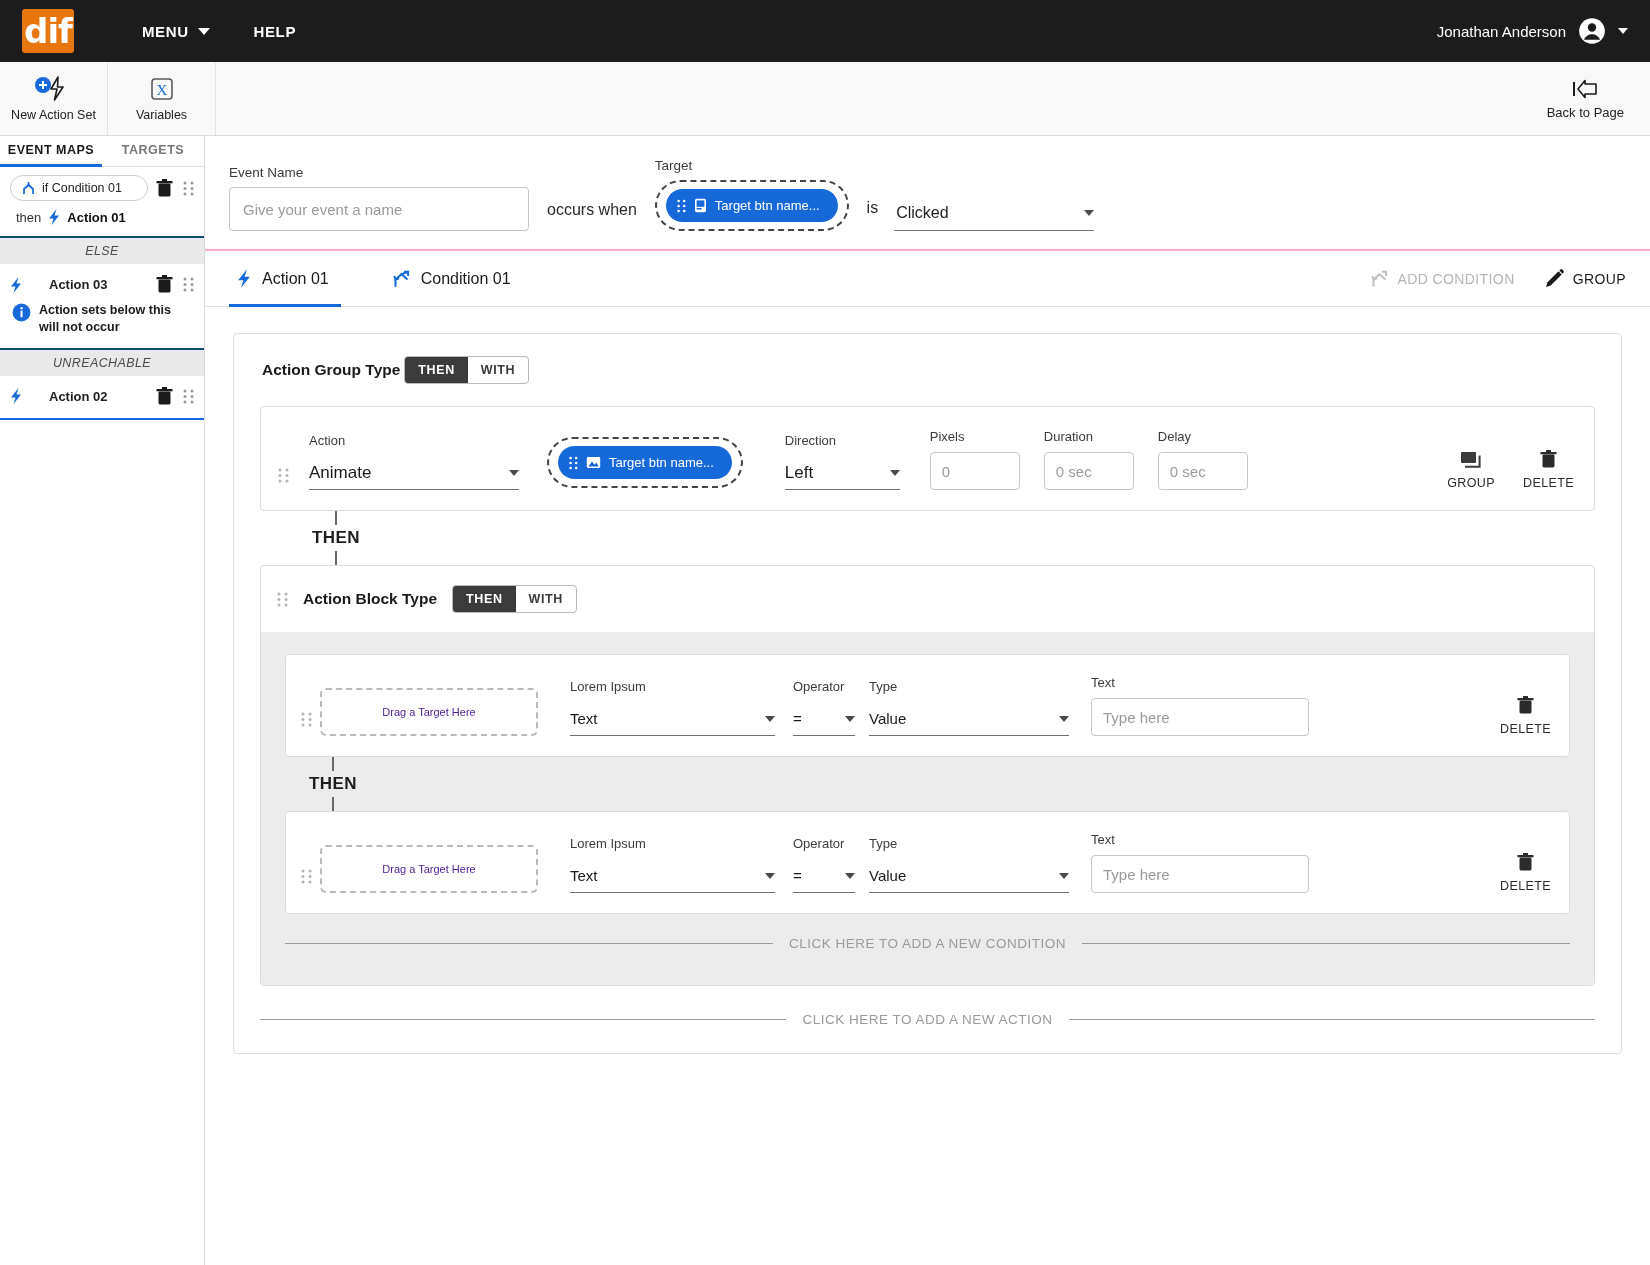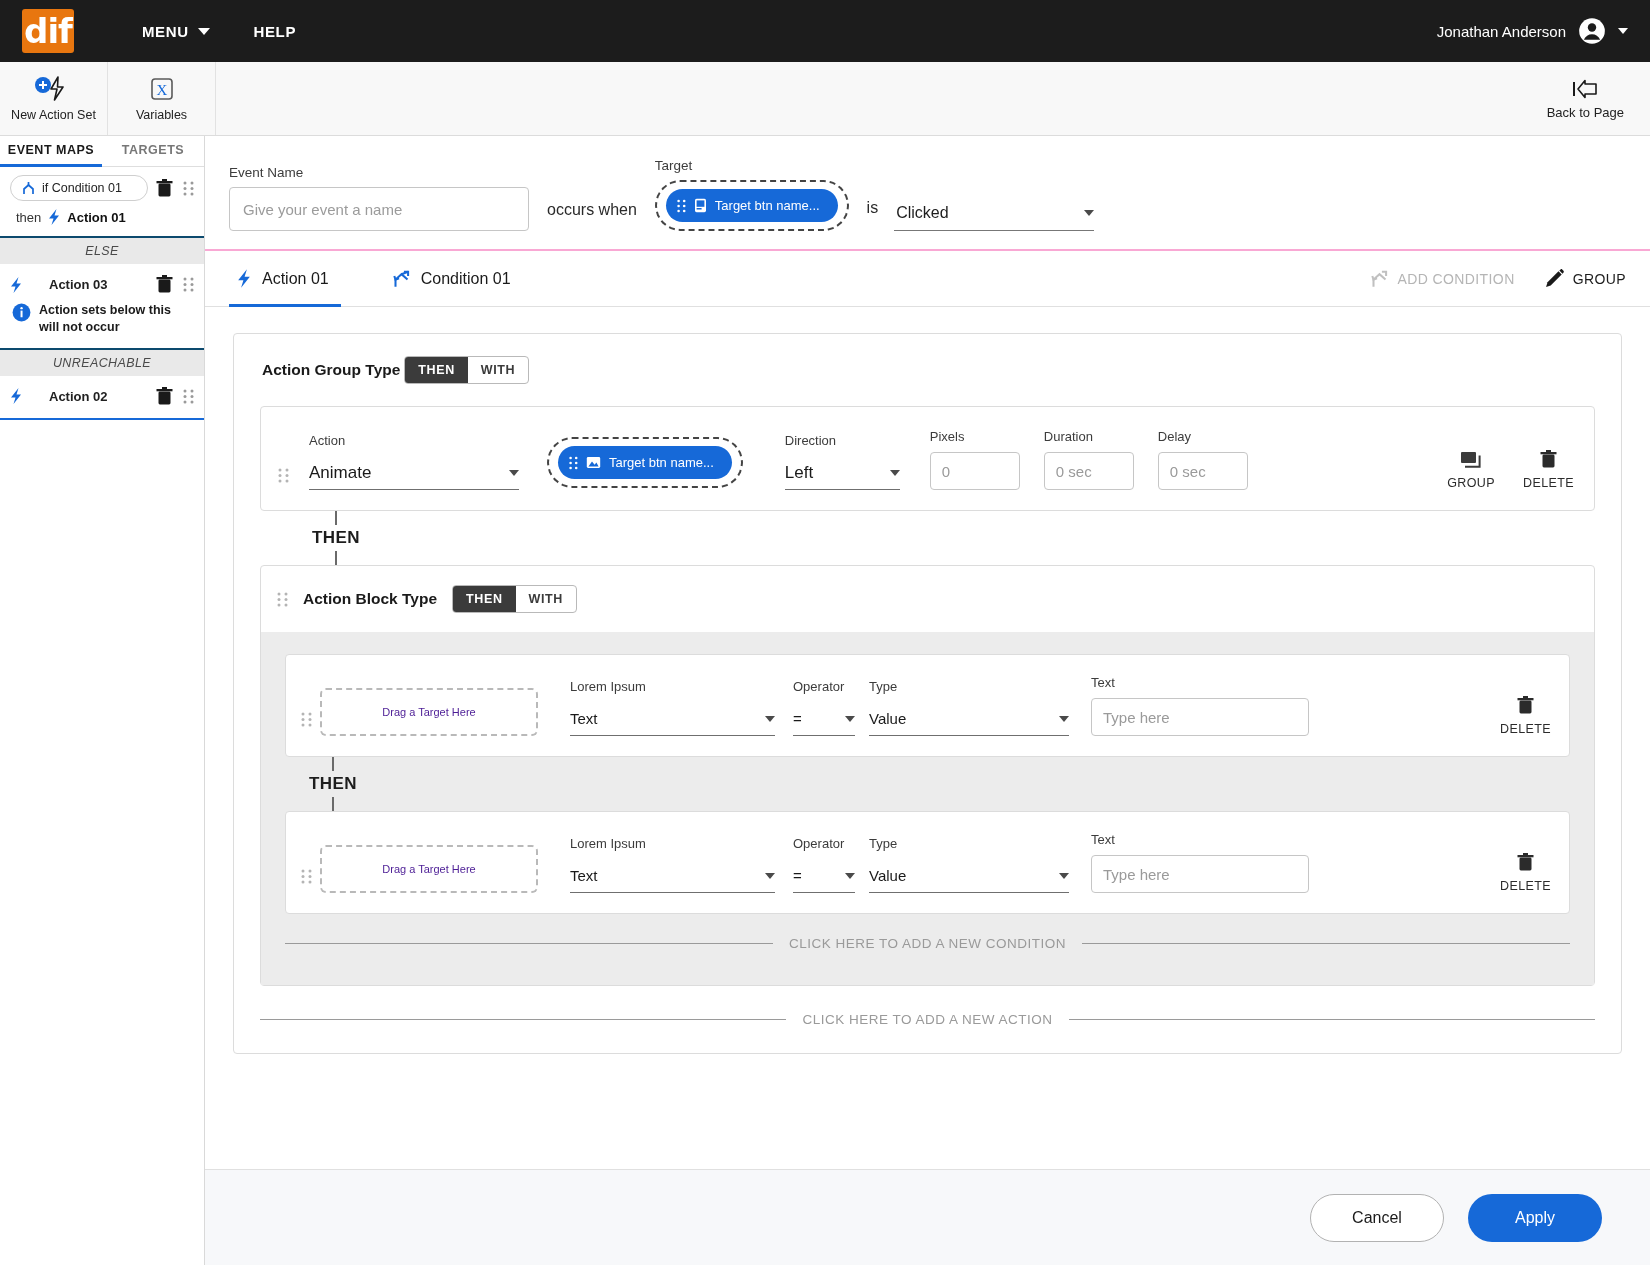--- a/index.html
+++ b/index.html
@@ -729,19 +729,15 @@
             <div class="add-line" style="margin-top:26px;padding-bottom:26px">
               <div class="ln"></div>
               <span>CLICK HERE TO ADD A NEW ACTION</span>
               <div class="ln"></div>
             </div>
 
           </div>
         </div>
       </div>
 
-      <div class="footer">
-        <button class="btn-cancel">Cancel</button>
-        <button class="btn-apply">Apply</button>
-      </div>
     </div>
   </div>
 </div>
 
 </body></html>

